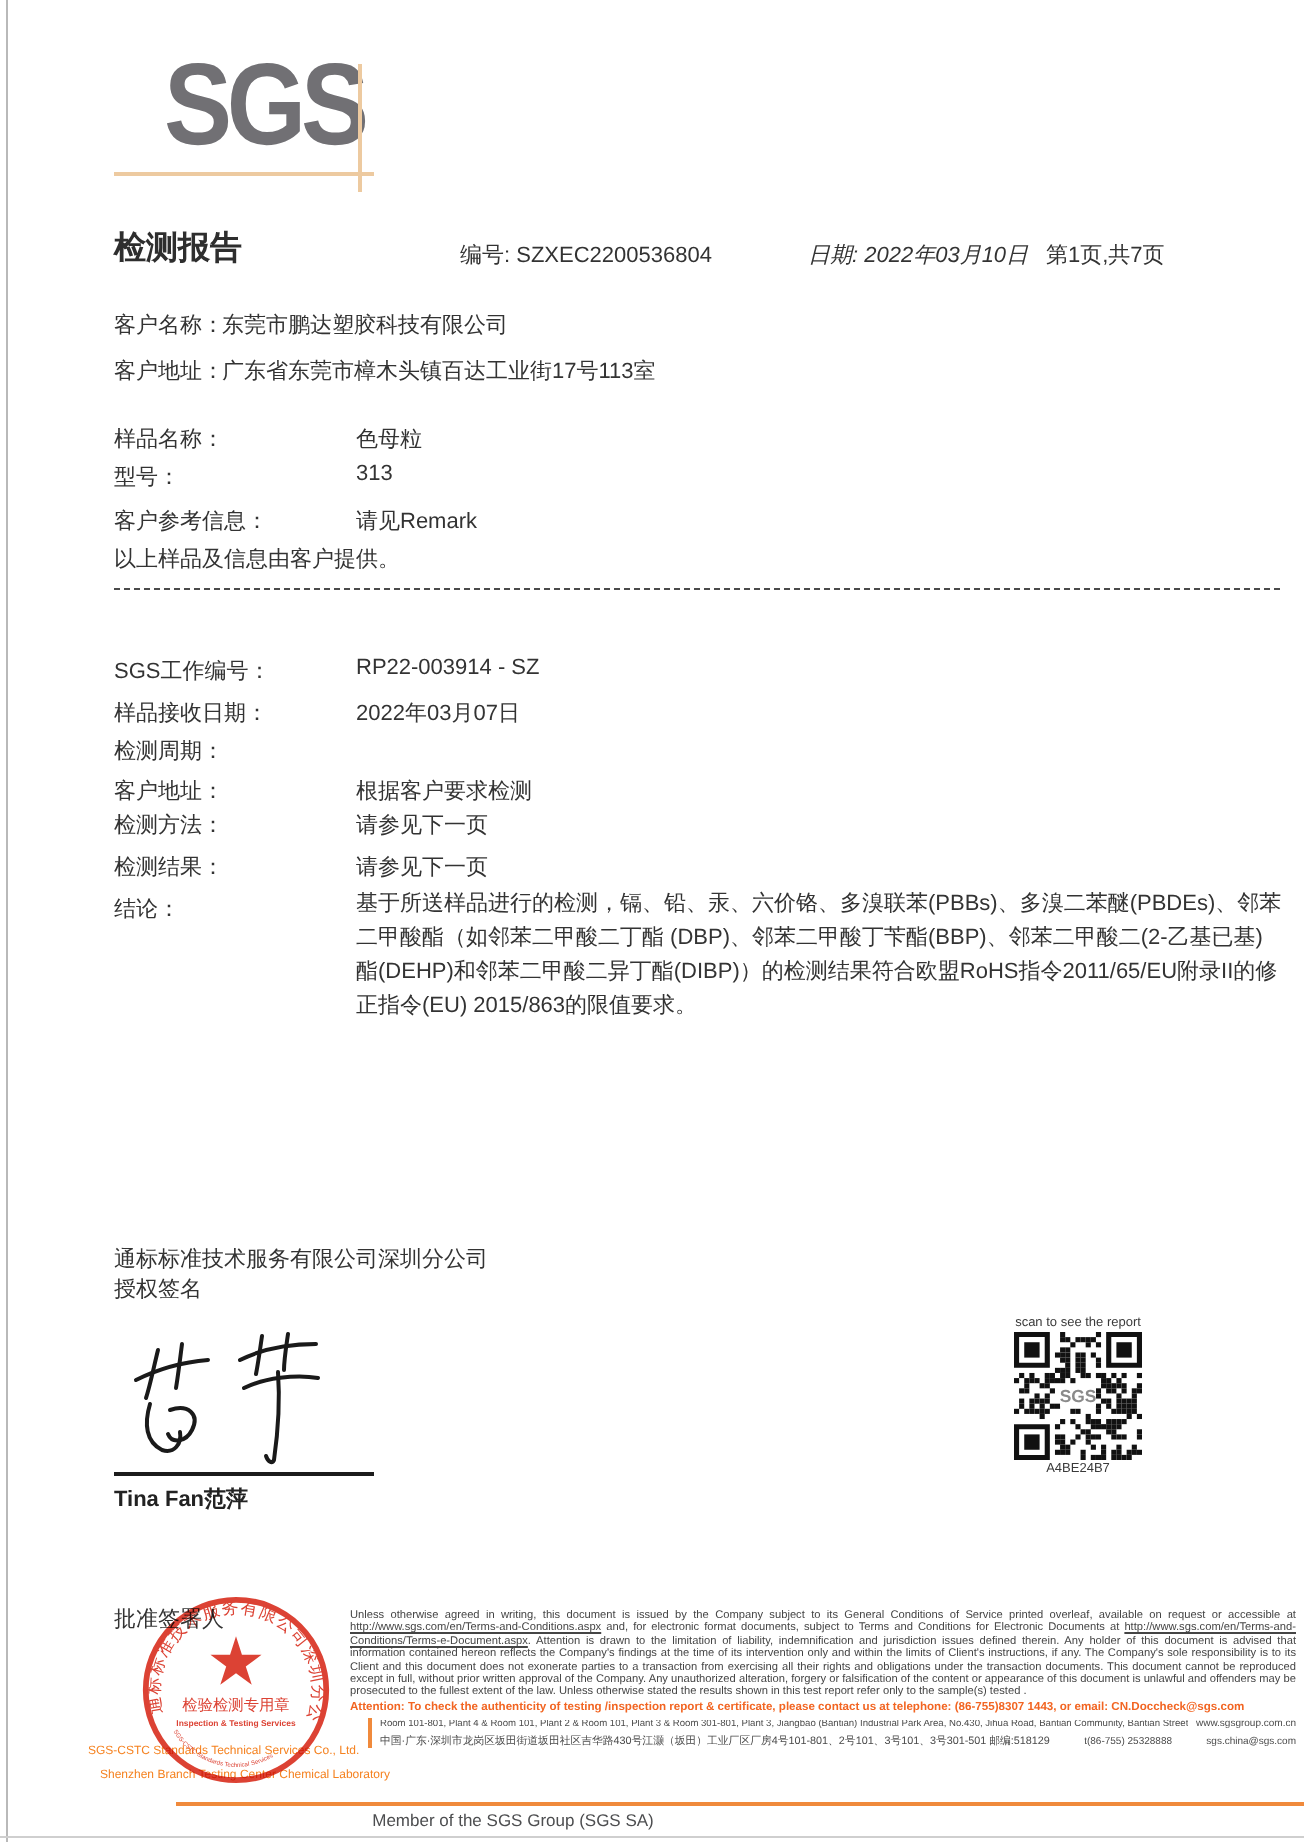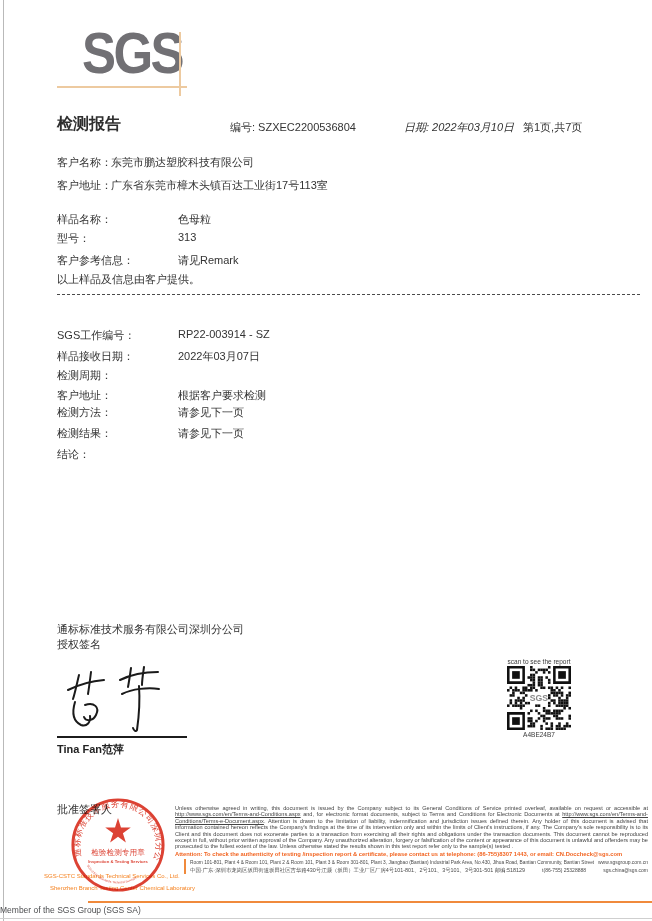--- a/index.html
+++ b/index.html
@@ -56,21 +56,21 @@
   .legal { font-size:5.6px; line-height:6.4px; color:#454545; text-align:justify; }
   .legal a, .legal .lnk { text-decoration:underline; color:#454545; }
   .attention { margin-top:1px; font-size:5.8px; line-height:6.4px; color:#f26522; font-weight:bold; }
   .addr-block { margin-top:2px; margin-left:9px; border-left:2px solid #f08a3c; padding-left:4px; }
   .addr-row { display:flex; justify-content:space-between; align-items:baseline; }
   .addr-en { font-size:4.8px; color:#4a4a4a; white-space:nowrap; overflow:hidden; }
   .addr-cn { font-size:5.4px; color:#4a4a4a; white-space:nowrap; overflow:hidden; margin-top:2px; }
   .addr-right { font-size:5px; color:#4a4a4a; white-space:nowrap; padding-left:4px; }
 
   .foot-rule { left:88px; top:901px; width:564px; height:2px; background:#f08a3c; }
-  .member { left:0; top:905px; width:513px; text-align:left; font-size:8.5px; color:#4d4e50; }
+  .member { left:0; top:905px; width:513px; text-align:center; font-size:8.5px; color:#4d4e50; }
 </style>
 </head>
 <body>
 
 <div class="page">
 
   <div class="abs edge-left"></div>
   <div class="abs edge-bottom"></div>
 
   <div class="abs logo">SGS</div>
@@ -103,20 +103,21 @@
   <div class="abs val v-col2" style="top:349px">2022年03月07日</div>
   <div class="abs lbl l-col" style="top:368px">检测周期：</div>
   <div class="abs lbl l-col" style="top:388px">客户地址：</div>
   <div class="abs val v-col2" style="top:388px">根据客户要求检测</div>
   <div class="abs lbl l-col" style="top:405px">检测方法：</div>
   <div class="abs val v-col2" style="top:405px">请参见下一页</div>
   <div class="abs lbl l-col" style="top:426px">检测结果：</div>
   <div class="abs val v-col2" style="top:426px">请参见下一页</div>
 
   <div class="abs lbl l-col" style="top:447px">结论：</div>
+  <div class="abs conclusion">基于所送样品进行的检测，镉、铅、汞、六价铬、多溴联苯(PBBs)、多溴二苯醚(PBDEs)、邻苯二甲酸酯（如邻苯二甲酸二丁酯 (DBP)、邻苯二甲酸丁苄酯(BBP)、邻苯二甲酸二(2-乙基已基)酯(DEHP)和邻苯二甲酸二异丁酯(DIBP)）的检测结果符合欧盟RoHS指令2011/65/EU附录II的修正指令(EU) 2015/863的限值要求。</div>
 
   <div class="abs sig-company">通标标准技术服务有限公司深圳分公司</div>
   <div class="abs sig-auth">授权签名</div>
 
   <svg class="abs sig-svg" width="140" height="68" viewBox="0 0 140 68">
     <g fill="none" stroke="#1a1a1a" stroke-width="2" stroke-linecap="round" stroke-linejoin="round">
       <path d="M10,24 C22,18 34,15 46,14"></path>
       <path d="M21,9 C19,17 17,27 15,33"></path>
       <path d="M33,6 C32,14 31,22 30,28"></path>
       <path d="M17,36 C14,46 15,55 23,59 C29,61 33,56 32,50"></path>

